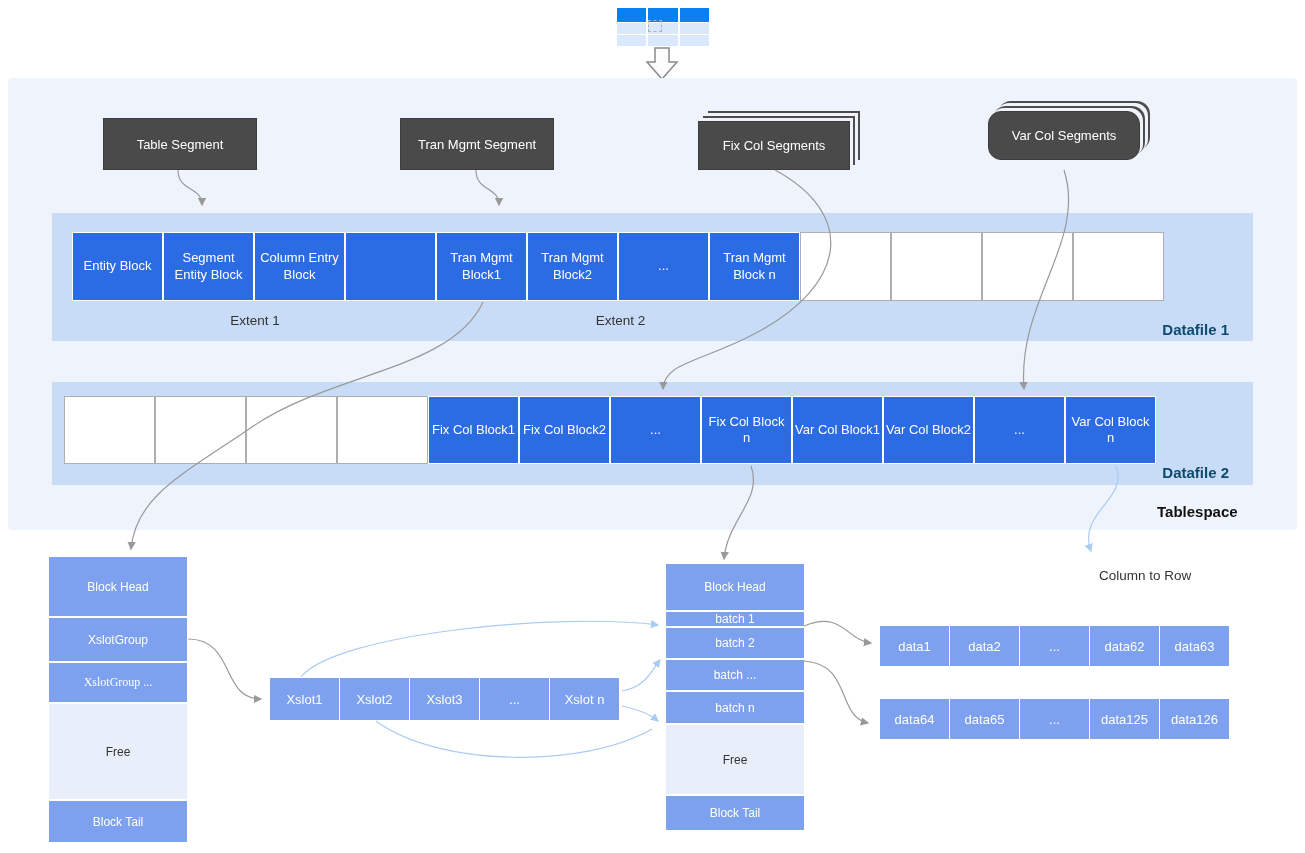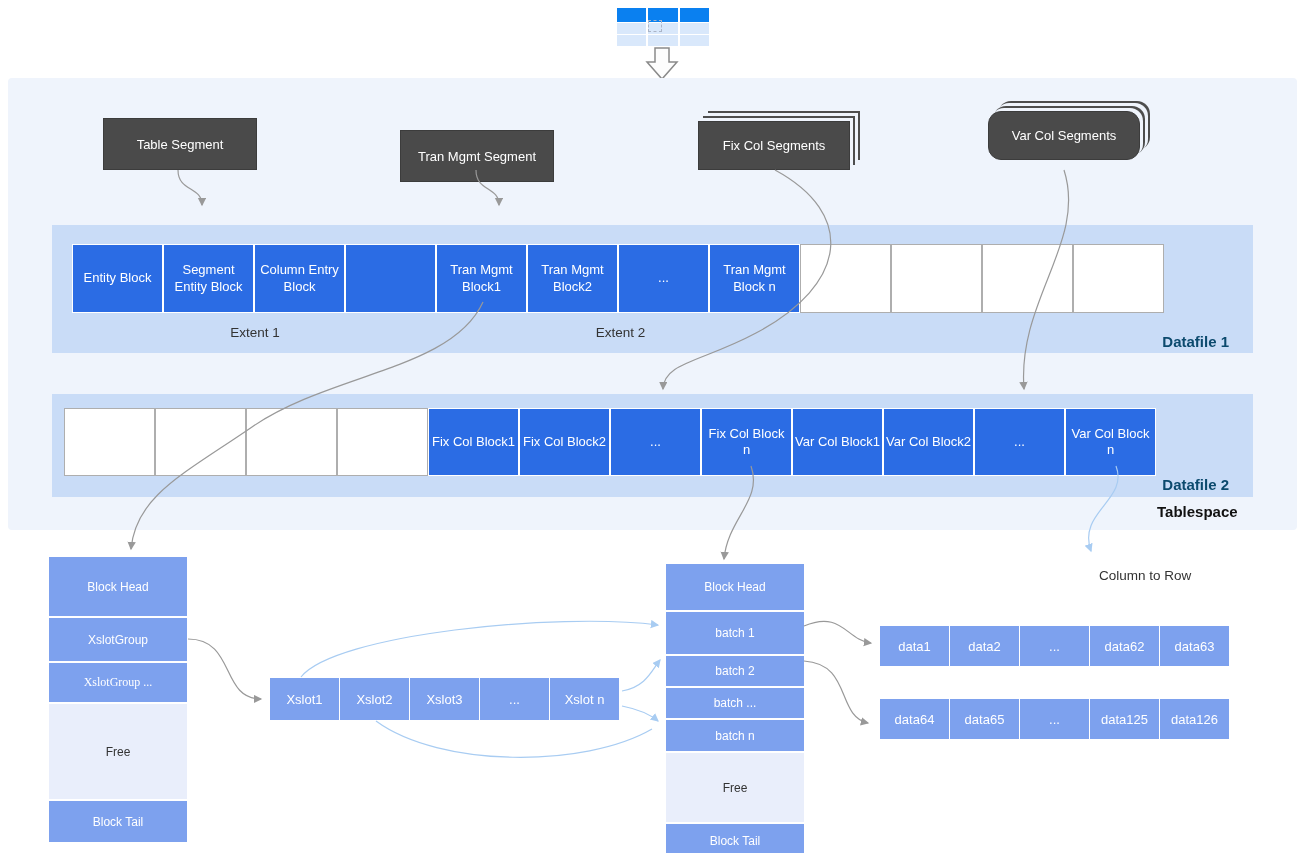--- a/index.html
+++ b/index.html
@@ -18,21 +18,21 @@
 
   
   .tablespace{left:8px;top:78px;width:1289px;height:452px;background:#eff4fc;border-radius:4px;}
 
   
   .seg{position:absolute;background:#4a4a4a;border:1px solid #3c3c3c;color:#ffffff;
        display:flex;align-items:center;justify-content:center;font-size:13px;}
   .seg.stacked{box-shadow:3px -3px 0 0 #eff4fc,5px -5px 0 0 #4d4d4d,8px -8px 0 0 #eff4fc,10px -10px 0 0 #4d4d4d;}
 
   
-  .bar{position:absolute;background:#c9dcf7;margin-top:12px;}
+  .bar{position:absolute;background:#c9dcf7;}
   .bar-blocks{position:absolute;display:flex;}
   .dblk{box-sizing:border-box;width:91px;display:flex;align-items:center;justify-content:center;
         text-align:center;font-size:13px;line-height:1.25;padding:0 2px;}
   .dblk.blue{background:#2b6ce4;border:1px solid #ffffff;color:#ffffff;}
   .dblk.white{background:#ffffff;border:1px solid #aeaeae;color:#333;}
   .extent-label{position:absolute;text-align:center;font-size:13.5px;color:#333;}
   .bar-name{position:absolute;font-size:15px;font-weight:bold;color:#0c4a6e;}
 
   .big-label{font-size:15px;font-weight:bold;color:#111;}
   .plain-label{font-size:13.5px;color:#333;}
@@ -72,21 +72,21 @@
 <div class="abs dash-mark"></div>
 
 <svg class="overlay" width="1305" height="100">
   <polygon points="655,48 669,48 669,62 677,62 662,79 647,62 655,62" fill="#fdfdfd" stroke="#8a8a8a" stroke-width="1.5"></polygon>
 </svg>
 
 <div class="abs tablespace"></div>
 <div class="abs big-label" style="left:1157px;top:503px;">Tablespace</div>
 
 <div class="seg" style="left:103px;top:118px;width:152px;height:50px;">Table Segment</div>
-<div class="seg" style="left:400px;top:130px;width:152px;height:50px;text-align:center;">Tran Mgmt Segment</div>
+<div class="seg" style="left:400px;top:118px;width:152px;height:50px;text-align:center;">Tran Mgmt Segment</div>
 <div class="seg stacked" style="left:698px;top:121px;width:150px;height:47px;">Fix Col Segments</div>
 <div class="seg stacked" style="left:988px;top:111px;width:150px;height:47px;border-radius:13px;">Var Col Segments</div>
 
 <div class="bar" style="left:52px;top:213px;width:1201px;height:128px;">
   <div class="bar-blocks" style="left:20px;top:19px;height:69px;">
     <div class="dblk blue">Entity Block</div>
     <div class="dblk blue">Segment Entity Block</div>
     <div class="dblk blue">Column Entry Block</div>
     <div class="dblk blue"></div>
     <div class="dblk blue">Tran Mgmt Block1</div>
@@ -134,21 +134,21 @@
 <div class="hrow" style="left:270px;top:678px;height:42px;">
   <div class="hcell">Xslot1</div>
   <div class="hcell">Xslot2</div>
   <div class="hcell">Xslot3</div>
   <div class="hcell">...</div>
   <div class="hcell">Xslot n</div>
 </div>
 
 <div class="vstack" style="left:666px;top:564px;">
   <div class="vcell" style="height:46px;">Block Head</div>
-  <div class="vcell" style="height:42px;">batch 1</div>
+  <div class="vcell" style="height:14px;">batch 1</div>
   <div class="vcell" style="height:30px;">batch 2</div>
   <div class="vcell" style="height:30px;">batch ...</div>
   <div class="vcell" style="height:31px;">batch n</div>
   <div class="vcell free" style="height:69px;">Free</div>
   <div class="vcell" style="height:34px;">Block Tail</div>
 </div>
 
 <div class="hrow" style="left:880px;top:626px;height:40px;border-radius:6px;">
   <div class="hcell">data1</div>
   <div class="hcell">data2</div>

